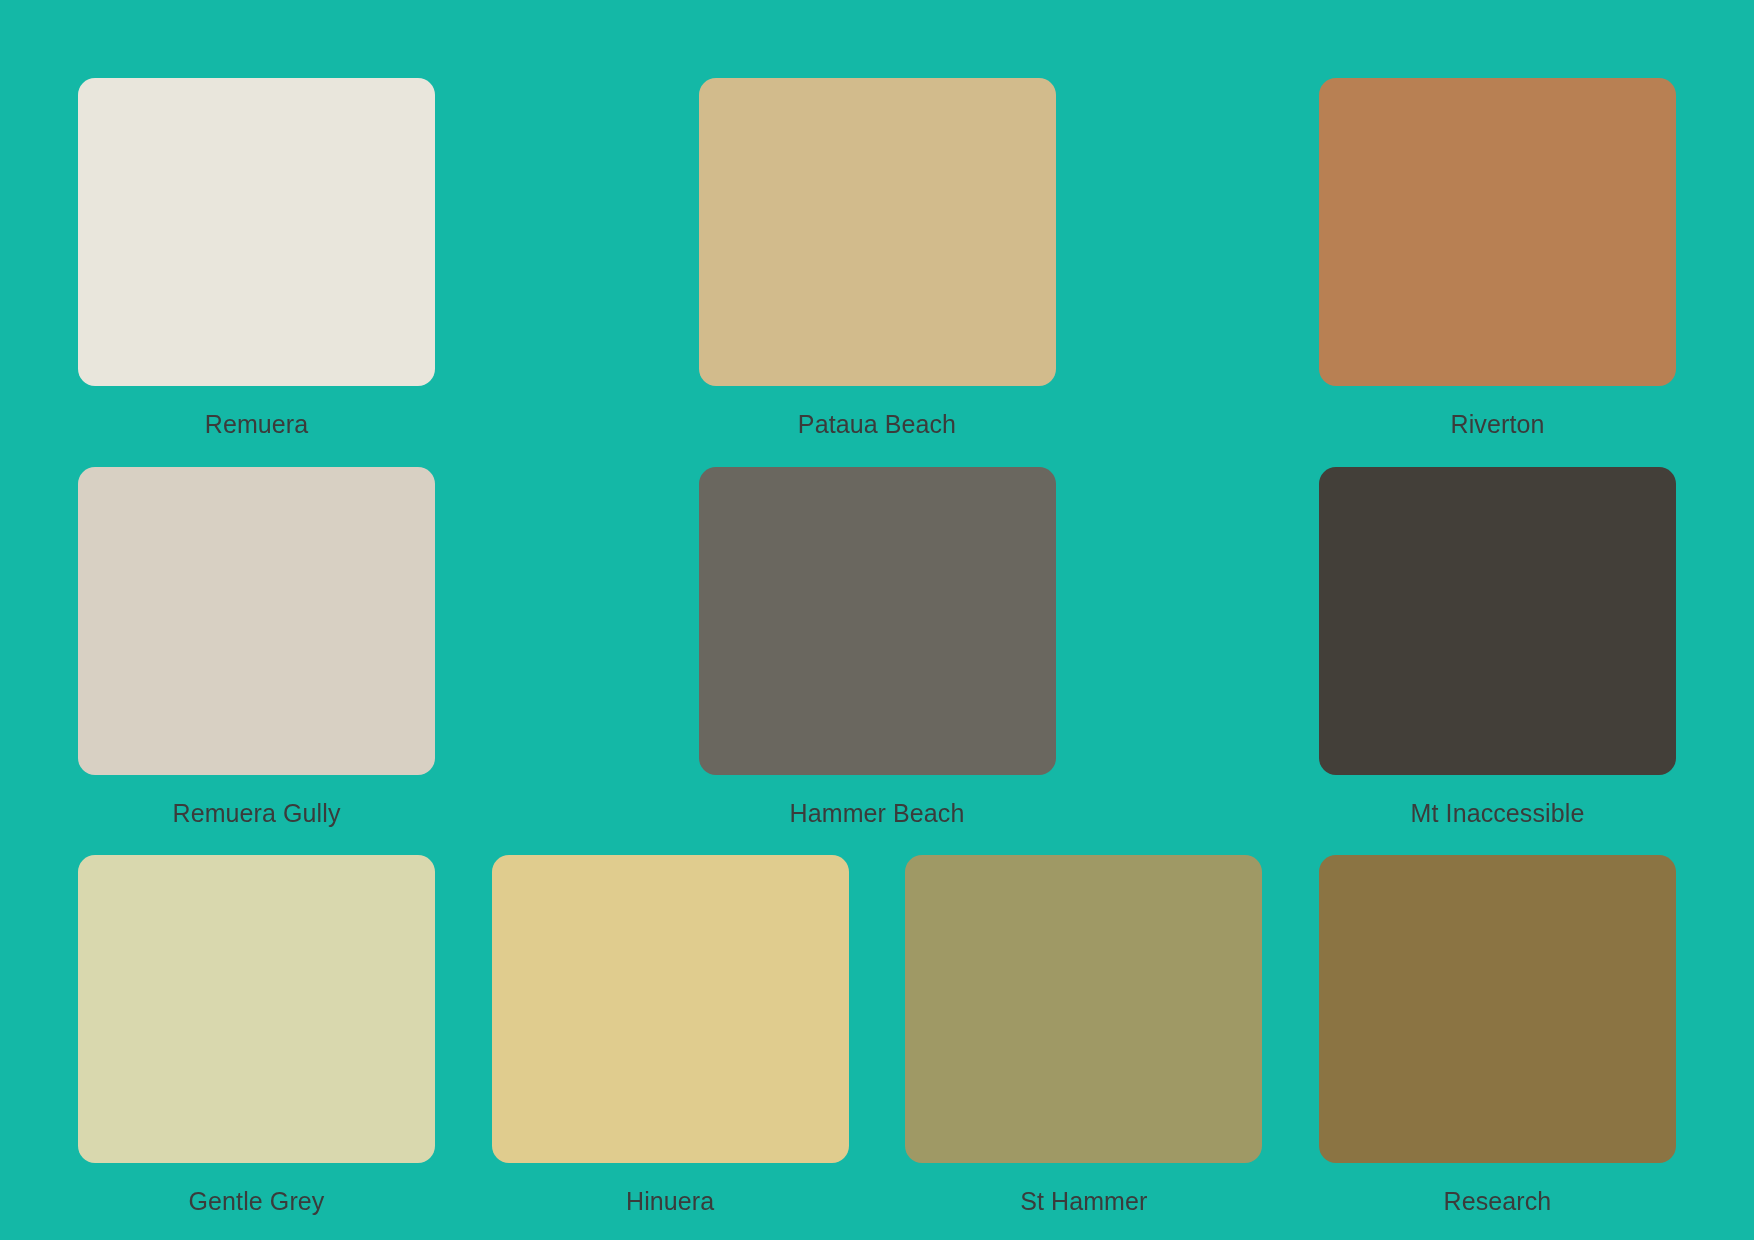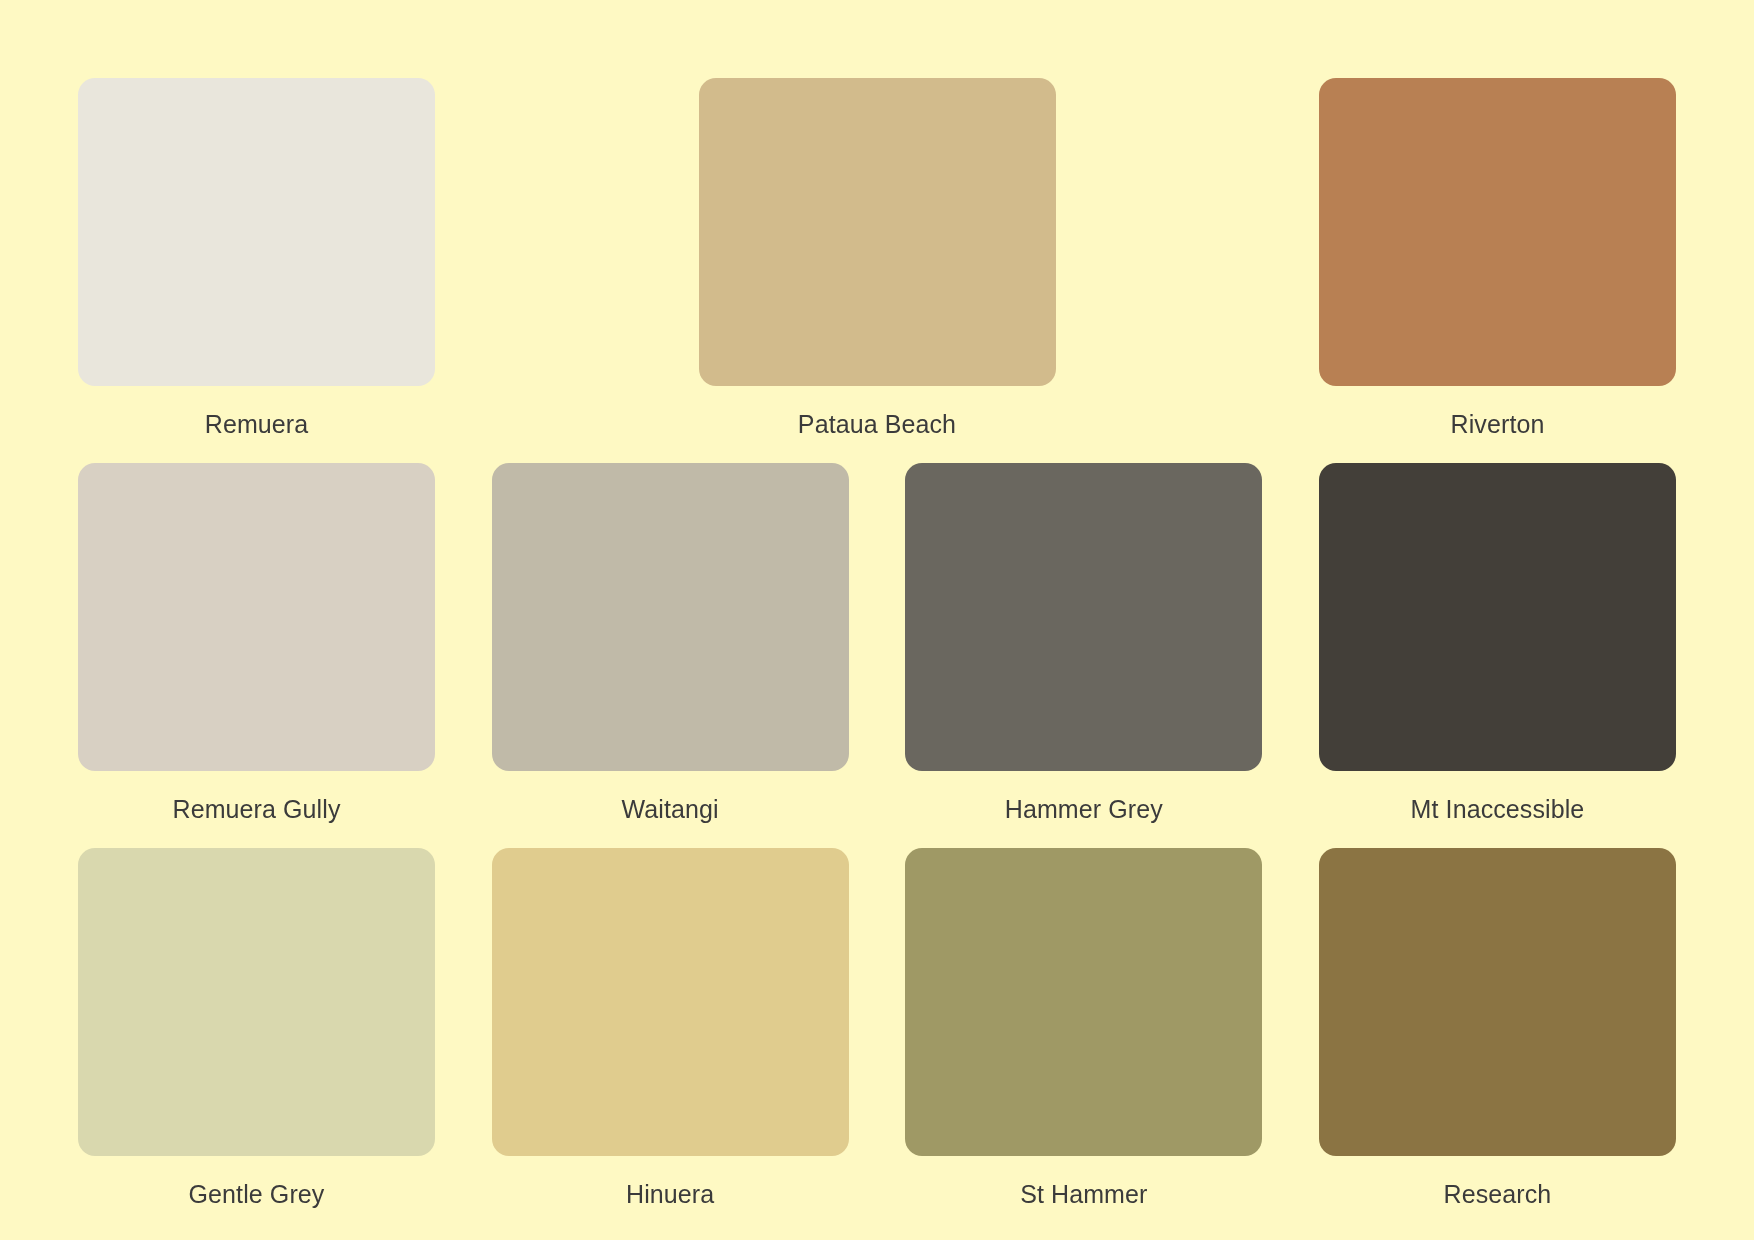--- a/index.html
+++ b/index.html
@@ -49,21 +49,21 @@
     line-height: 32px;
     color: #3b3b3b;
     text-align: center;
     letter-spacing: 0.1px;
     white-space: nowrap;
   }
 </style>
 </head>
 <body>
 
-<div class="palette-board" style="background: #fef9c3;">
+<div class="palette-board" style="background: #14b8a6; justify-content: space-between;">
 
   <div class="swatch-row">
     <div class="swatch-cell">
       <div class="swatch-chip" style="background: rgb(233, 230, 220);"></div>
       <div class="swatch-label" style="color: rgb(59, 59, 59);">Remuera</div>
     </div>
     <div class="swatch-cell">
       <div class="swatch-chip" style="background: rgb(210, 187, 140);"></div>
       <div class="swatch-label" style="color: rgb(59, 59, 59);">Pataua Beach</div>
     </div>
@@ -72,26 +72,22 @@
       <div class="swatch-label" style="color: rgb(59, 59, 59);">Riverton</div>
     </div>
   </div>
 
   <div class="swatch-row">
     <div class="swatch-cell">
       <div class="swatch-chip" style="background: rgb(216, 208, 195);"></div>
       <div class="swatch-label" style="color: rgb(59, 59, 59);">Remuera Gully</div>
     </div>
     <div class="swatch-cell">
-      <div class="swatch-chip" style="background: rgb(192, 186, 168);"></div>
-      <div class="swatch-label" style="color: rgb(59, 59, 59);">Waitangi</div>
-    </div>
-    <div class="swatch-cell">
       <div class="swatch-chip" style="background: rgb(106, 103, 95);"></div>
-      <div class="swatch-label" style="color: rgb(59, 59, 59);">Hammer Grey</div>
+      <div class="swatch-label" style="color: rgb(59, 59, 59);">Hammer Beach</div>
     </div>
     <div class="swatch-cell">
       <div class="swatch-chip" style="background: rgb(67, 63, 57);"></div>
       <div class="swatch-label" style="color: rgb(59, 59, 59);">Mt Inaccessible</div>
     </div>
   </div>
 
   <div class="swatch-row">
     <div class="swatch-cell">
       <div class="swatch-chip" style="background: rgb(217, 216, 174);"></div>

